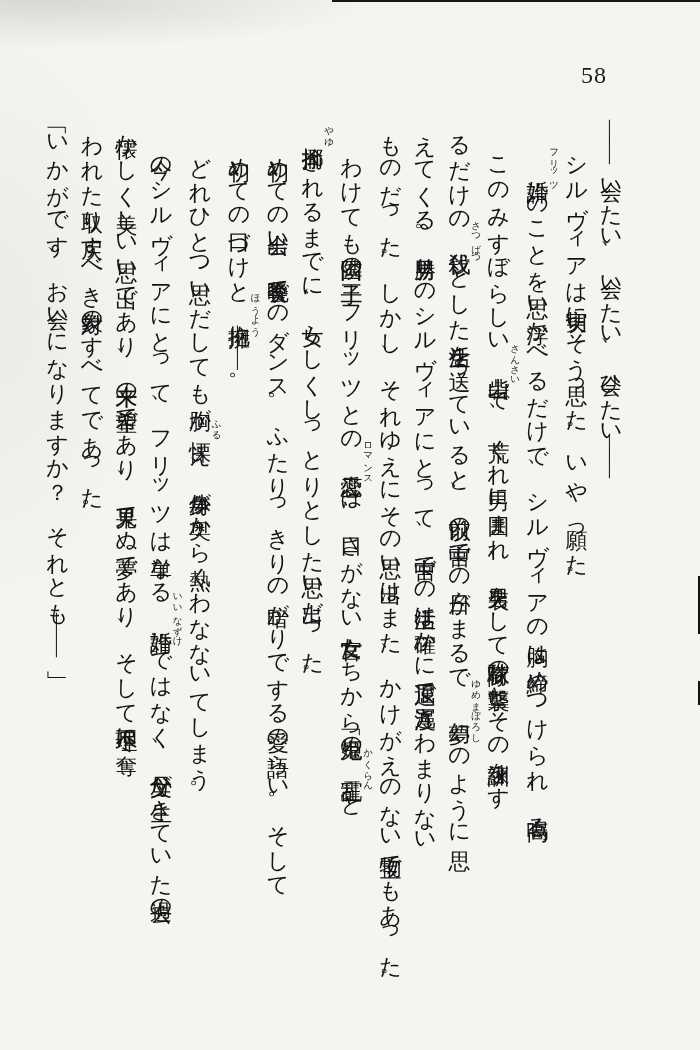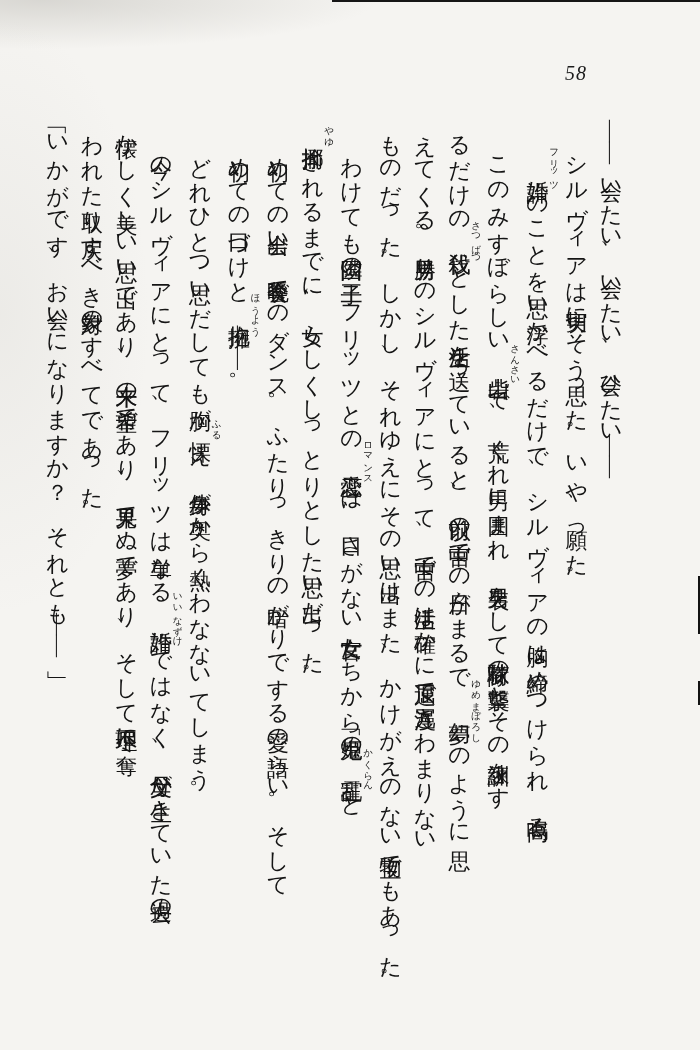--- a/index.html
+++ b/index.html
@@ -33,23 +33,22 @@
     position: absolute;
     right: 0;
     width: 2px;
     background: #121212;
   }
   .right-edge-mark.m1 { top: 576px; height: 58px; }
   .right-edge-mark.m2 { top: 681px; height: 24px; }
   .page-number {
     position: absolute;
     top: 62px;
-    right: 113px;
-    font-style: italic;
-    font-size: 20px;
+    right: 93px;
+    font-size: 24px;
     letter-spacing: 1px;
     color: #1c1c1c;
   }
   .text-block {
     position: absolute;
     top: 120px;
     right: 72px;
     height: 905px;
     writing-mode: vertical-rl;
     -webkit-writing-mode: vertical-rl;

